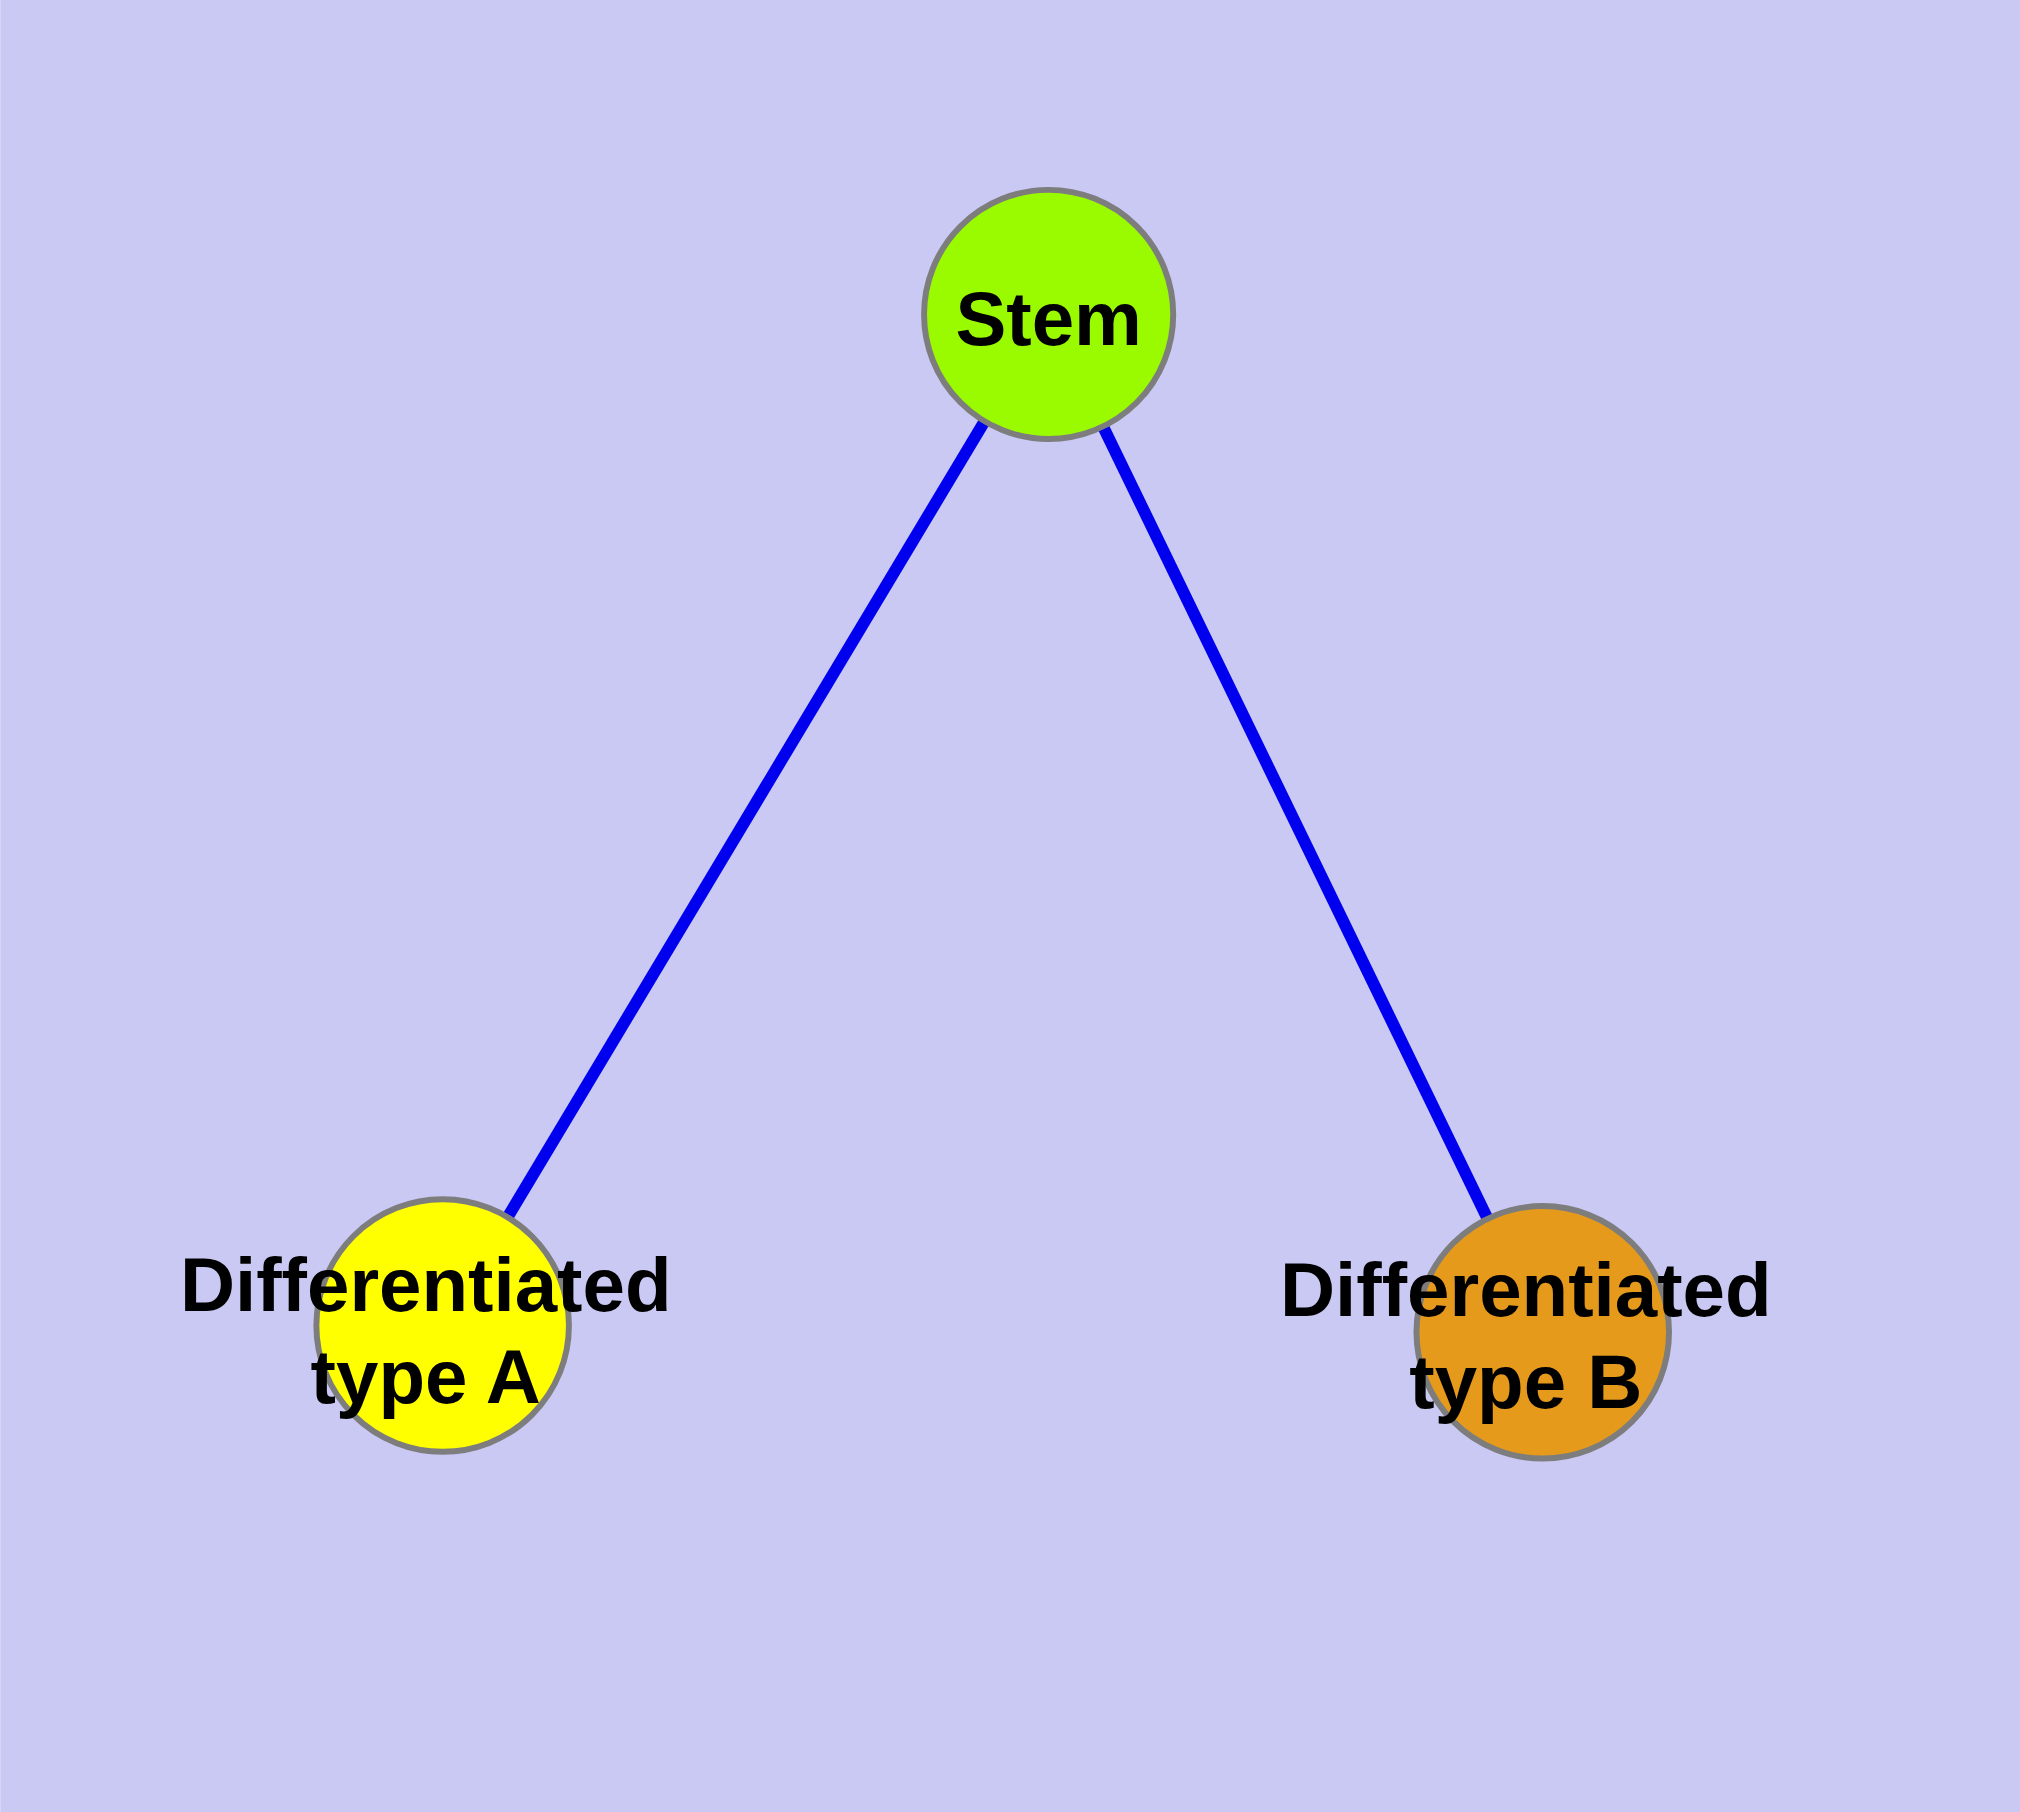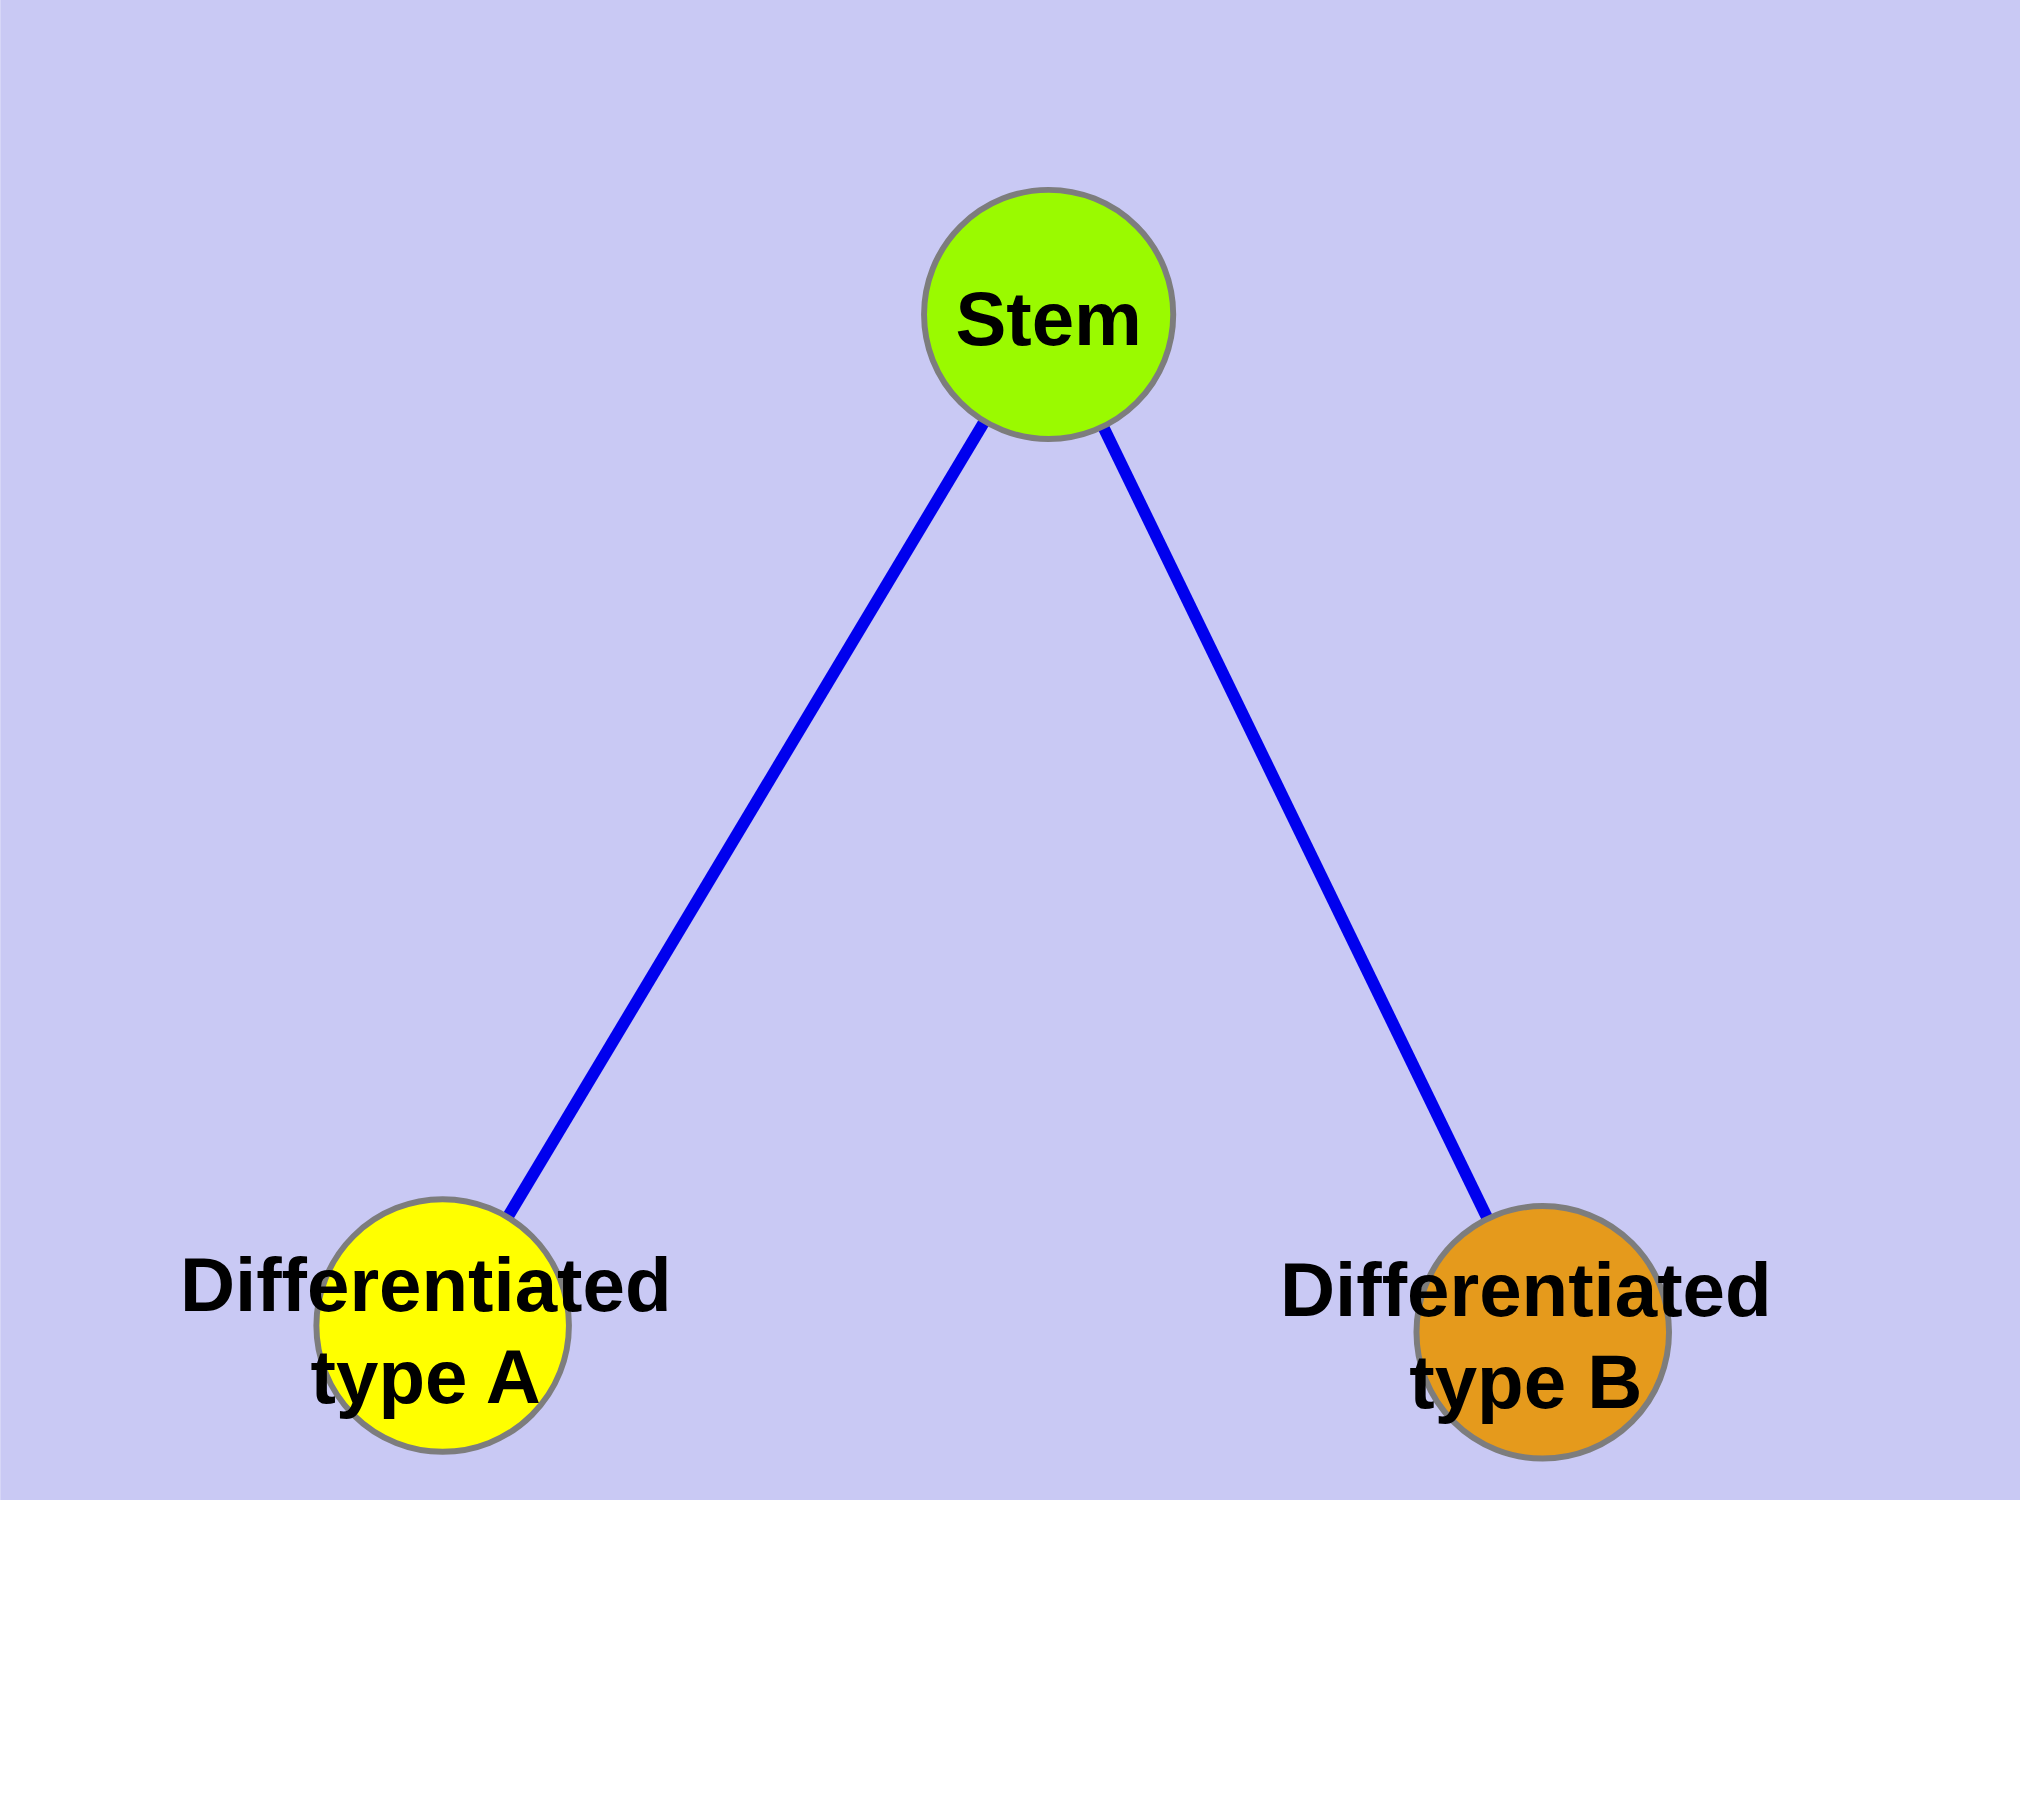--- a/index.html
+++ b/index.html
@@ -2,21 +2,21 @@
 <html style="font-size:13.6px"><head>
 <meta charset="utf-8">
 <style>
   html, body {
     margin: 0;
     padding: 0;
     background: #ffffff;
   }
   .canvas-wrap {
     width: 2021px;
-    height: 1500px;
+    height: 1812px;
     overflow: hidden;
   }
   svg.diagram {
     display: block;
     width: 2021px;
     height: 1812px;
   }
   .edge {
     stroke-width: 14px;
     stroke-linecap: butt;

